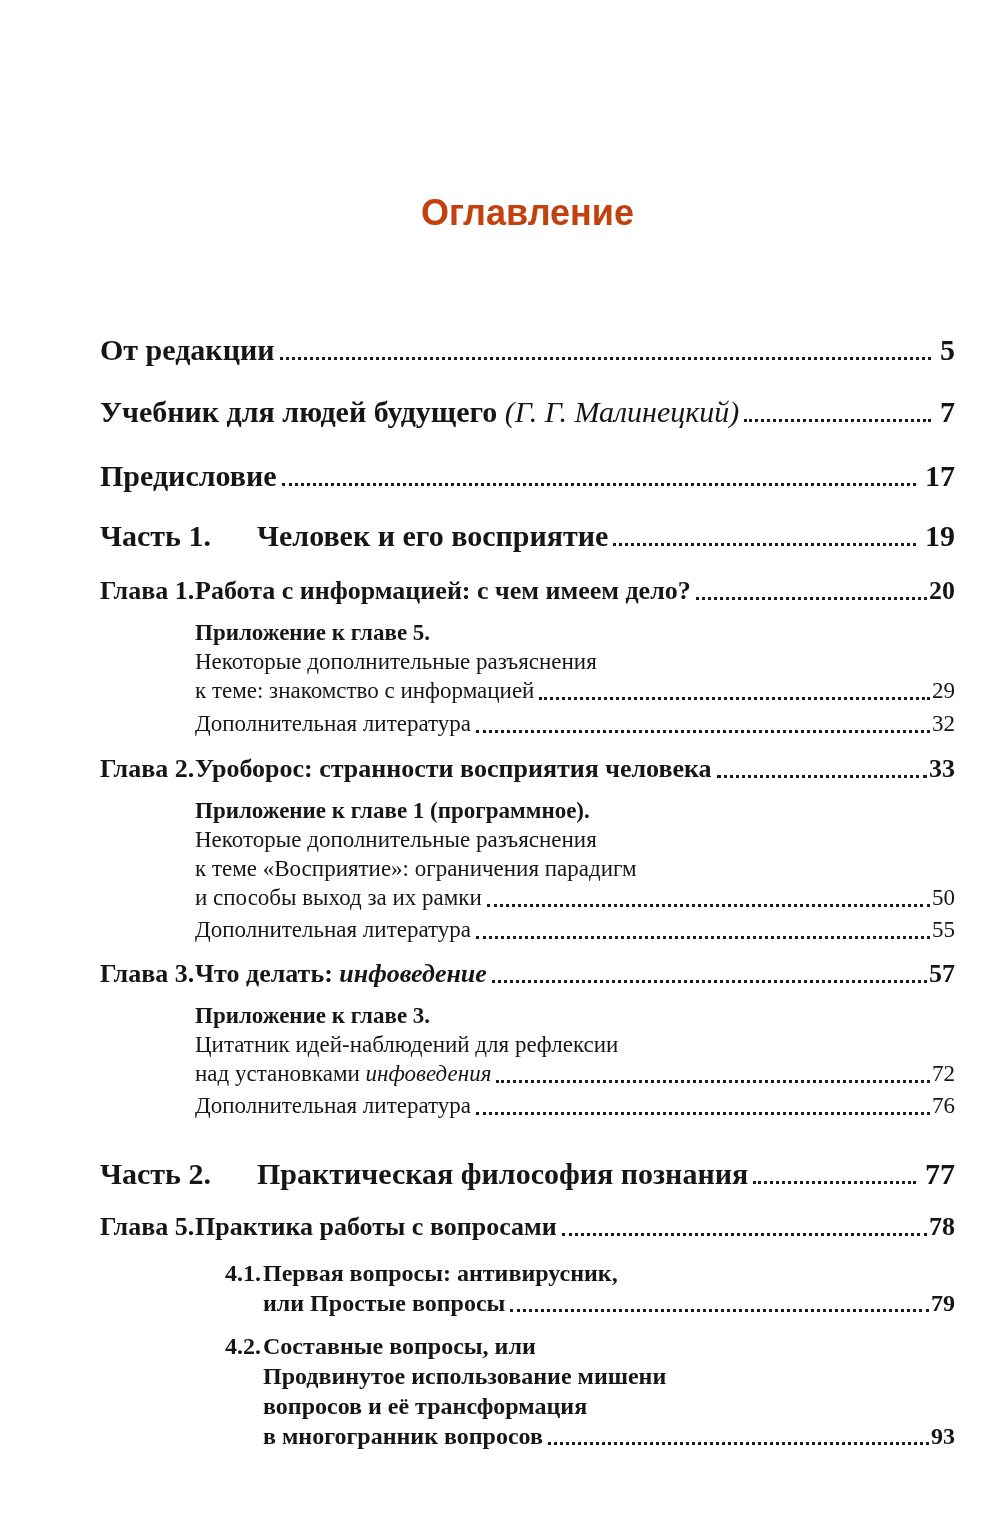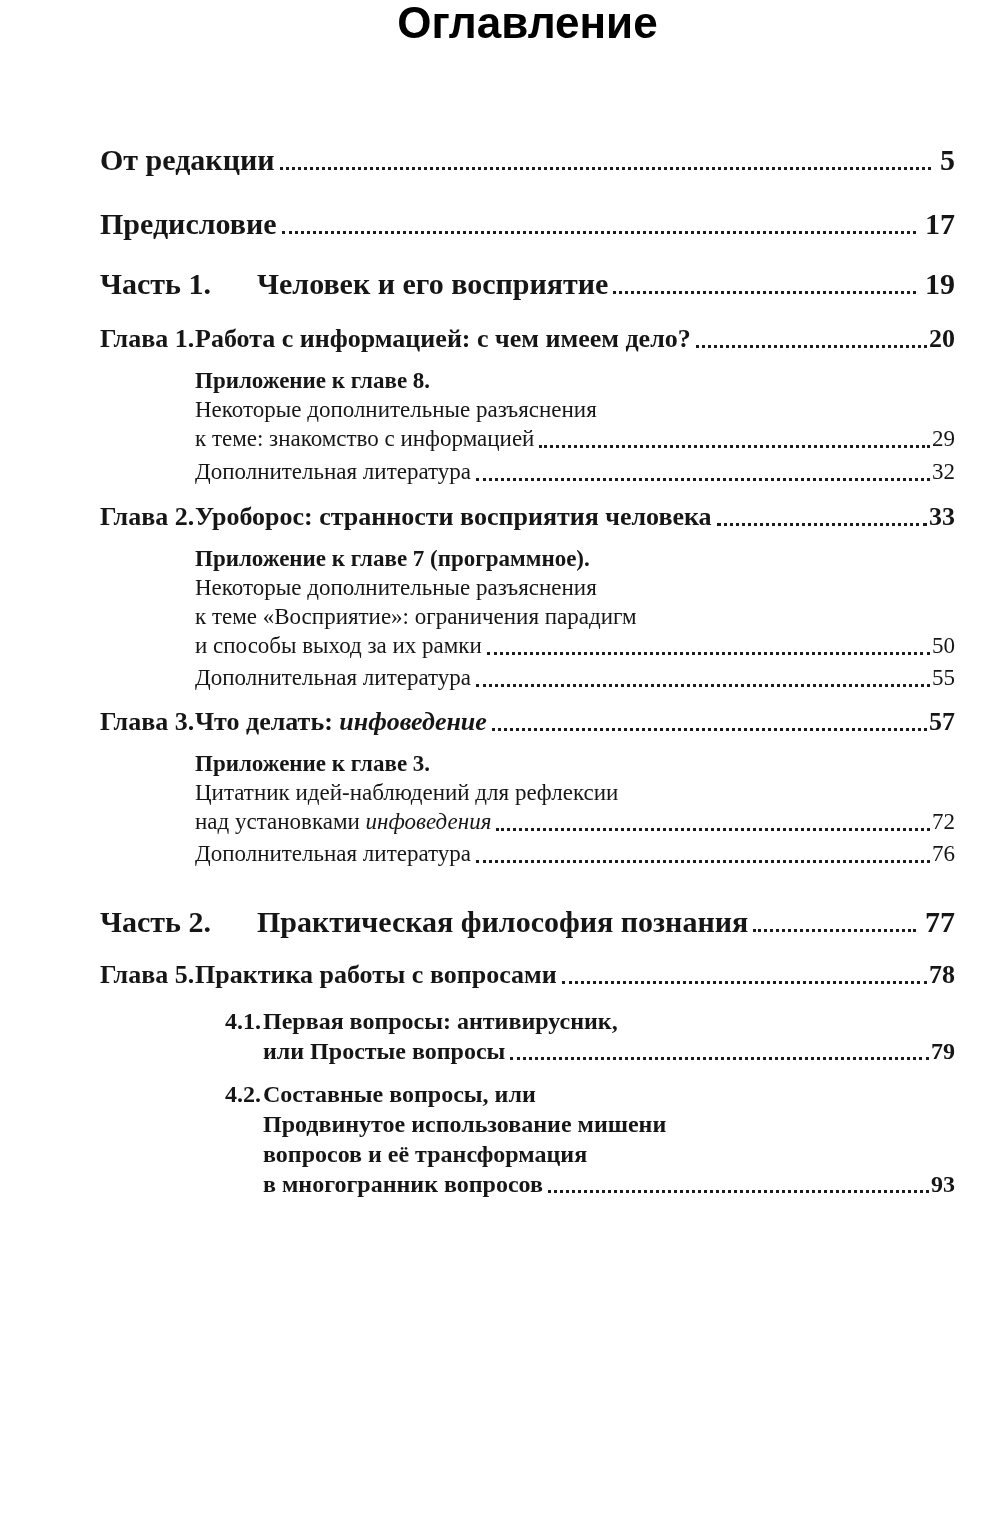--- a/index.html
+++ b/index.html
@@ -13,26 +13,27 @@
     color: #161616;
     font-family: "Liberation Serif", "DejaVu Serif", serif;
     overflow: hidden;
     position: relative;
   }
 
   .content { padding: 0 45px 0 100px; }
 
   .toc-title {
     margin: 0;
+    padding-top: 190px;
     text-align: center;
     font-family: "Liberation Sans", "DejaVu Sans", sans-serif;
     font-weight: 700;
-    font-size: 44px;
+    font-size: 36px;
     line-height: 46px;
-    color: #000000;
+    color: #c2410c;
   }
 
   .row { display: flex; white-space: nowrap; }
 
   .leader {
     flex: 1 1 auto;
     min-width: 16px;
     border-bottom: 3px dotted #1c1c1c;
     align-self: flex-end;
     margin: 0 2px 7px 5px;
@@ -72,20 +73,25 @@
   <div class="content">
 
     <h1 class="toc-title">Оглавление</h1>
 
     <div class="row big" style="margin-top:96px">
       <span class="title">От редакции</span>
       <div class="leader"></div>
       <span class="num">5</span>
     </div>
 
+    <div class="row big" style="margin-top:26px">
+      <span class="title"><span>Учебник для людей будущего</span> <span class="author">(Г. Г. Малинецкий)</span></span>
+      <div class="leader"></div>
+      <span class="num">7</span>
+    </div>
 
     <div class="row big" style="margin-top:28px">
       <span class="title">Предисловие</span>
       <div class="leader"></div>
       <span class="num">17</span>
     </div>
 
     <div class="row big" style="margin-top:24px">
       <span class="label-part">Часть 1.</span>
       <span class="title">Человек и его восприятие</span>
@@ -94,21 +100,21 @@
     </div>
 
     <div class="row chapter" style="margin-top:21px">
       <span class="label-ch">Глава 1.</span>
       <span class="title">Работа с информацией: с чем имеем дело?</span>
       <div class="leader"></div>
       <span class="num">20</span>
     </div>
 
     <div class="sub" style="margin-top:11px">
-      <div class="bold">Приложение к главе 8.</div>
+      <div class="bold">Приложение к главе 5.</div>
       <div>Некоторые дополнительные разъяснения</div>
       <div class="row">
         <span>к теме: знакомство с информацией</span>
         <div class="leader"></div>
         <span class="num">29</span>
       </div>
     </div>
 
     <div class="sub row" style="margin-top:4px">
       <span>Дополнительная литература</span>
@@ -117,21 +123,21 @@
     </div>
 
     <div class="row chapter" style="margin-top:15px">
       <span class="label-ch">Глава 2.</span>
       <span class="title">Уроборос: странности восприятия человека</span>
       <div class="leader"></div>
       <span class="num">33</span>
     </div>
 
     <div class="sub" style="margin-top:11px">
-      <div class="bold">Приложение к главе 7 (программное).</div>
+      <div class="bold">Приложение к главе 1 (программное).</div>
       <div>Некоторые дополнительные разъяснения</div>
       <div>к теме «Восприятие»: ограничения парадигм</div>
       <div class="row">
         <span>и способы выход за их рамки</span>
         <div class="leader"></div>
         <span class="num">50</span>
       </div>
     </div>
 
     <div class="sub row" style="margin-top:3px">

